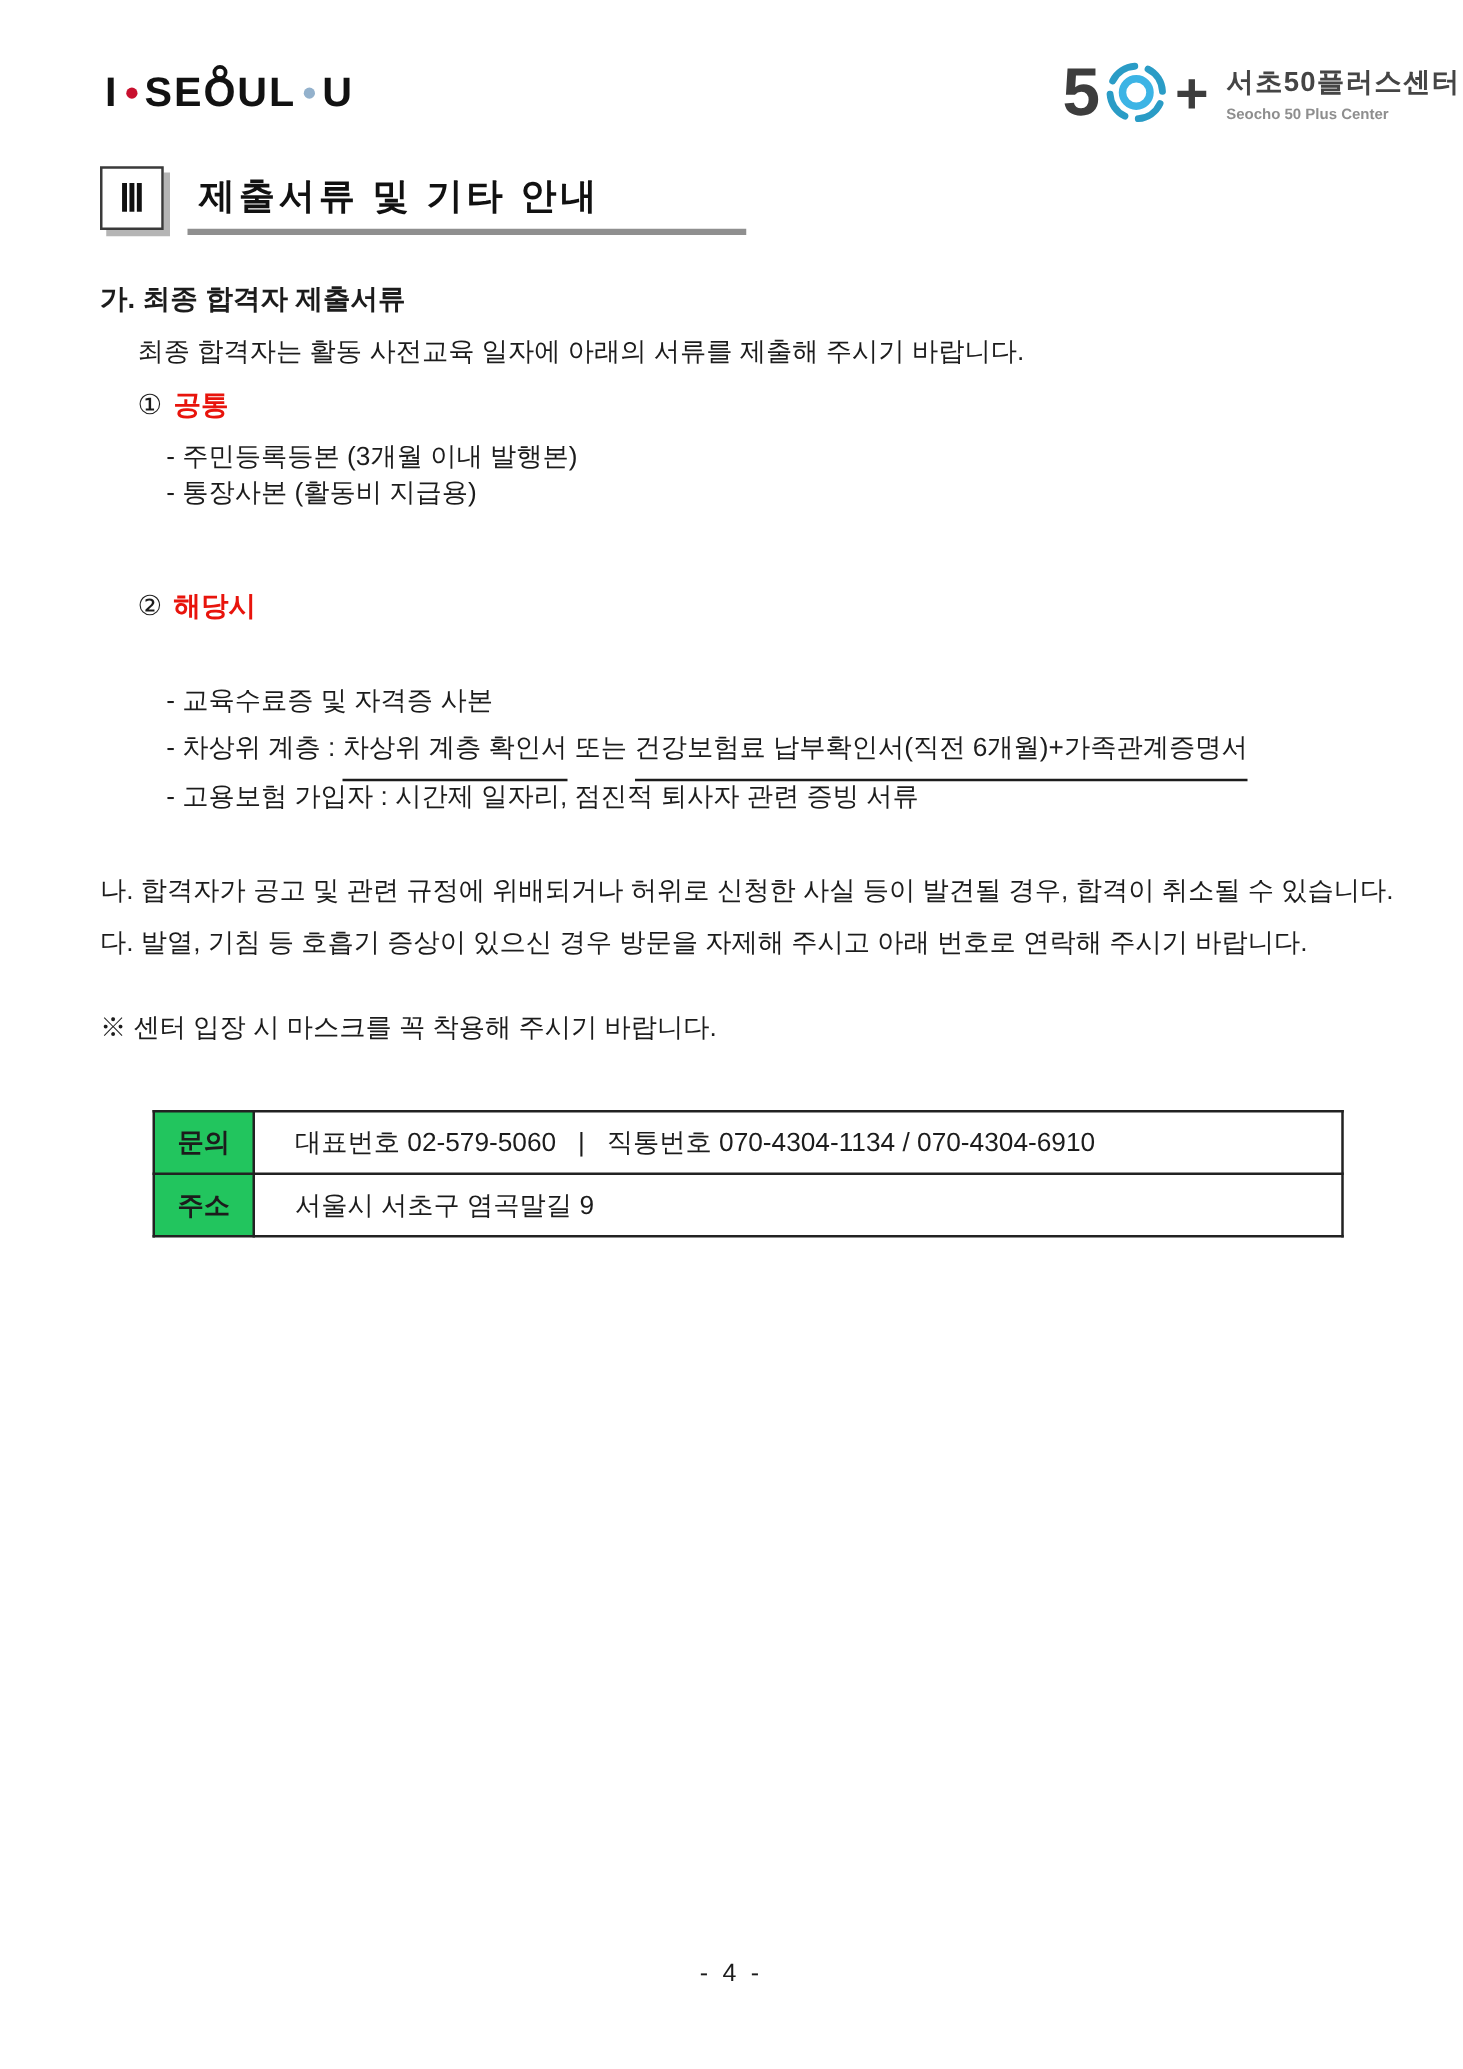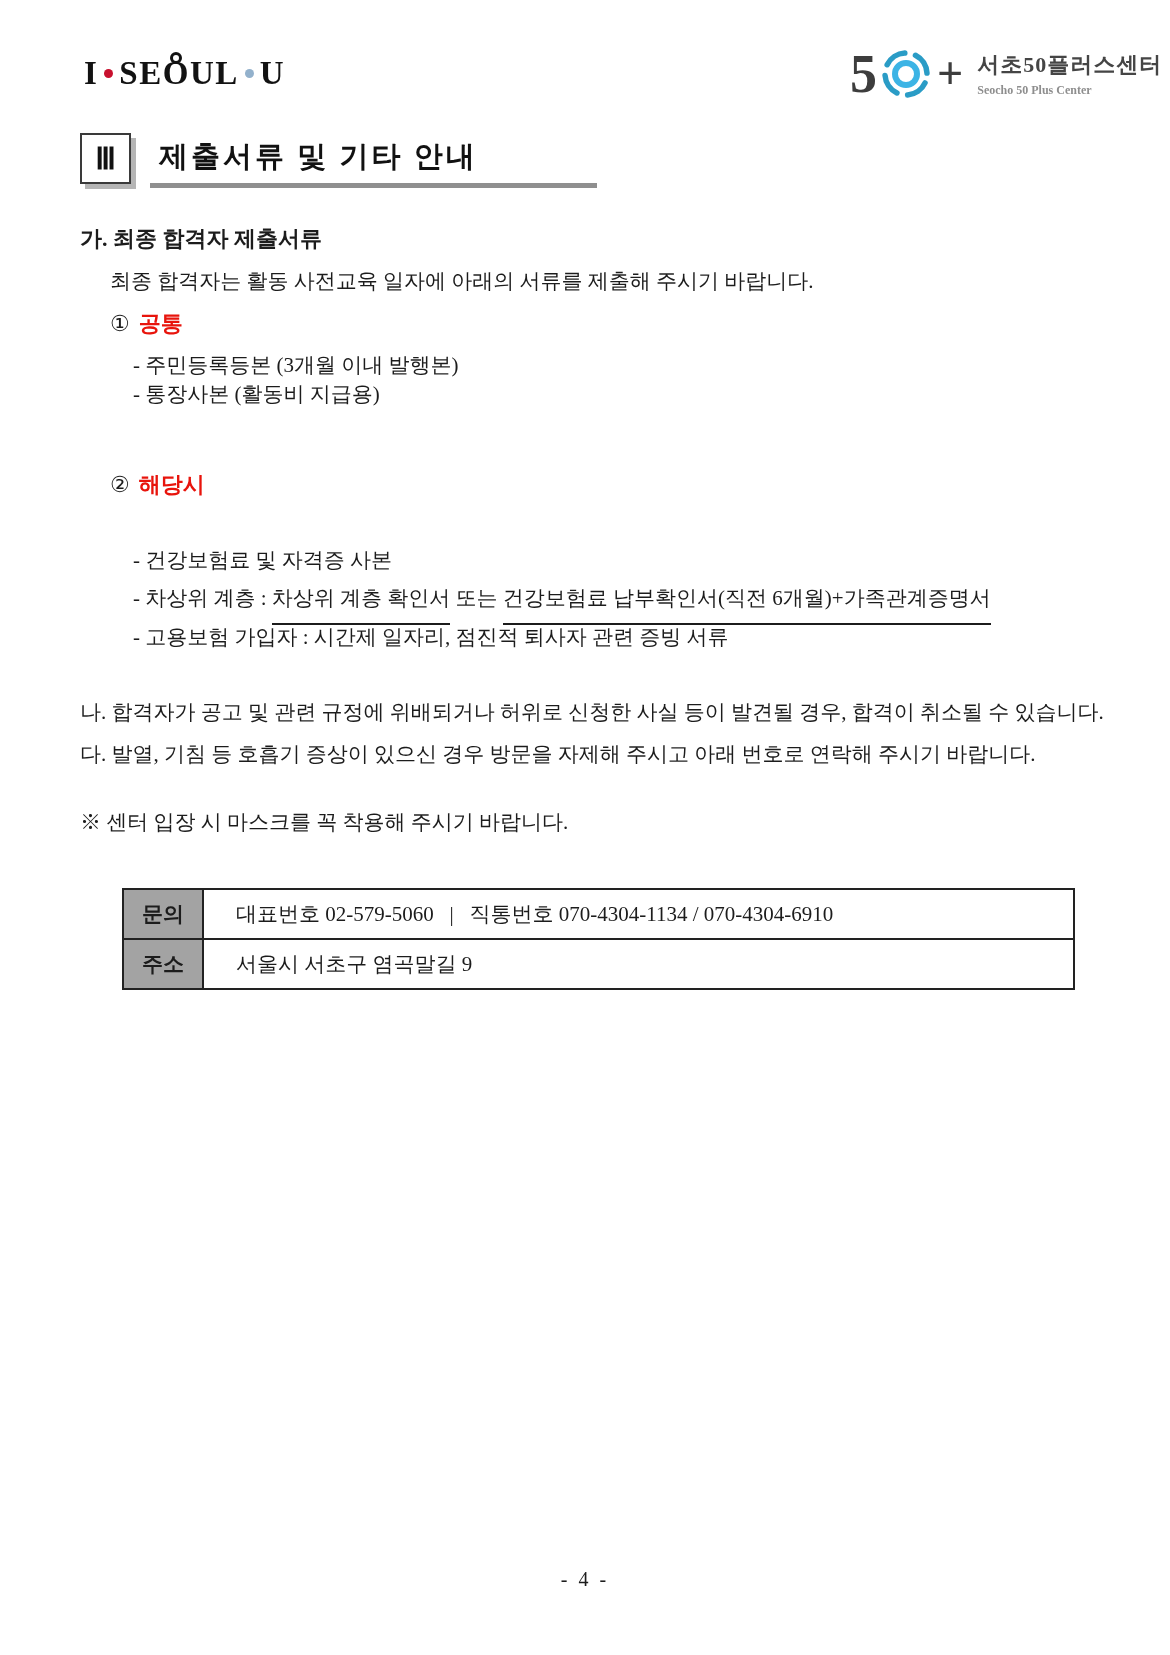--- a/index.html
+++ b/index.html
@@ -1,21 +1,21 @@
 <!DOCTYPE html>
 <html><head>
 <meta charset="utf-8">
 <style>
   * { margin:0; padding:0; box-sizing:border-box; }
   html,body { background:#ffffff; }
   .page {
     position:relative;
     width:1170px; height:1601px;
     background:#ffffff;
-    font-family:Liberation Serif, serif;
+    font-family:Liberation Sans, sans-serif;
     color:#1c1c1c;
     overflow:hidden;
   }
 
   
   .logo-iseoulu {
     position:absolute; left:84px; top:55px;
     font-size:33px; font-weight:bold; color:#121212; letter-spacing:1.5px;
     white-space:nowrap;
   }
@@ -81,21 +81,21 @@
 
   
   .contact-table {
     position:absolute; left:122px; top:888px; width:953px;
     border-collapse:collapse;
   }
   .contact-table th, .contact-table td {
     border:2px solid #222; height:50px; font-size:21px;
   }
   .contact-table th {
-    width:80px; background:#a3a3a3; font-weight:bold; text-align:center;
+    width:80px; background:#22c55e; font-weight:bold; text-align:center;
   }
   .contact-table td { padding-left:32px; text-align:left; font-weight:normal; }
 
   
   .page-number {
     position:absolute; left:0; right:0; top:1568px;
     text-align:center; font-size:20px; letter-spacing:3px; color:#1c1c1c;
   }
 </style>
 </head>
@@ -131,21 +131,21 @@
 
   <div class="txt t-item1">
     <span class="marker">①</span><span class="red">공통</span>
   </div>
   <div class="txt t-i1s0">- 주민등록등본 (3개월 이내 발행본)</div>
   <div class="txt t-i1s1">- 통장사본 (활동비 지급용)</div>
 
   <div class="txt t-item2">
     <span class="marker">②</span><span class="red">해당시</span>
   </div>
-  <div class="txt t-i2s1">- 건강보험료 및 자격증 사본</div>
+  <div class="txt t-i2s1">- 교육수료증 및 자격증 사본</div>
   <div class="txt t-i2s2">
     <span>- 차상위 계층 : </span><span class="ul">차상위 계층 확인서</span><span> 또는 </span><span class="ul">건강보험료 납부확인서(직전 6개월)+가족관계증명서</span>
   </div>
   <div class="txt t-i2s3">- 고용보험 가입자 : 시간제 일자리, 점진적 퇴사자 관련 증빙 서류</div>
 
   <div class="txt t-na">나. 합격자가 공고 및 관련 규정에 위배되거나 허위로 신청한 사실 등이 발견될 경우, 합격이 취소될 수 있습니다.</div>
   <div class="txt t-da">다. 발열, 기침 등 호흡기 증상이 있으신 경우 방문을 자제해 주시고 아래 번호로 연락해 주시기 바랍니다.</div>
   <div class="txt t-mask">※ 센터 입장 시 마스크를 꼭 착용해 주시기 바랍니다.</div>
 
   <table class="contact-table">

